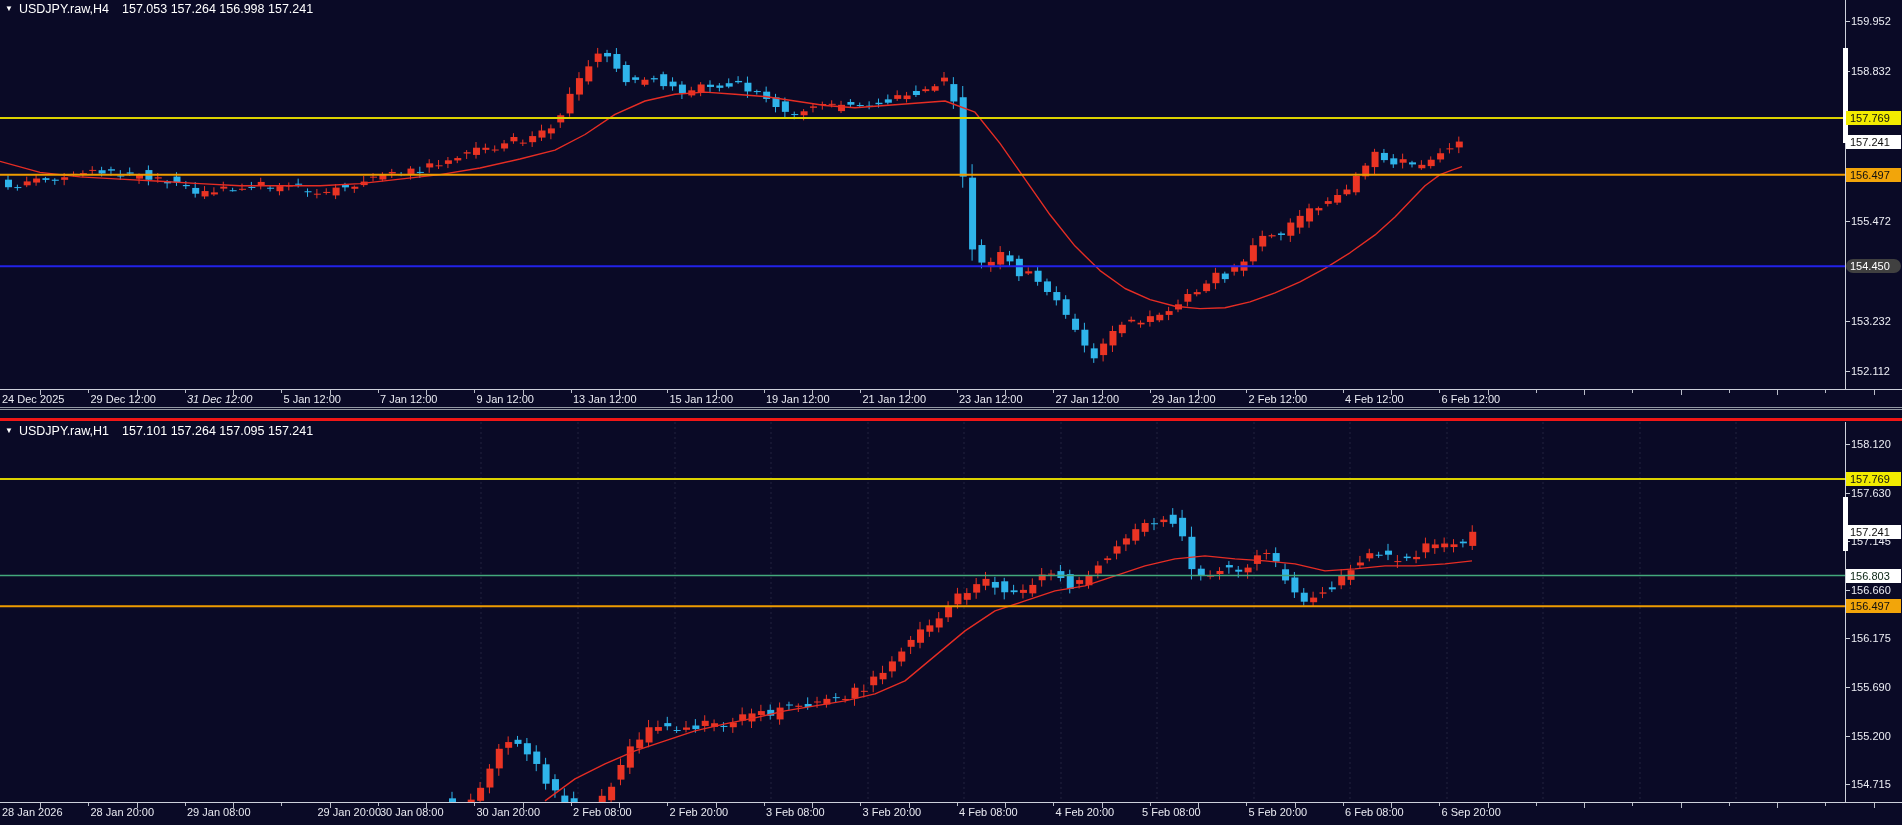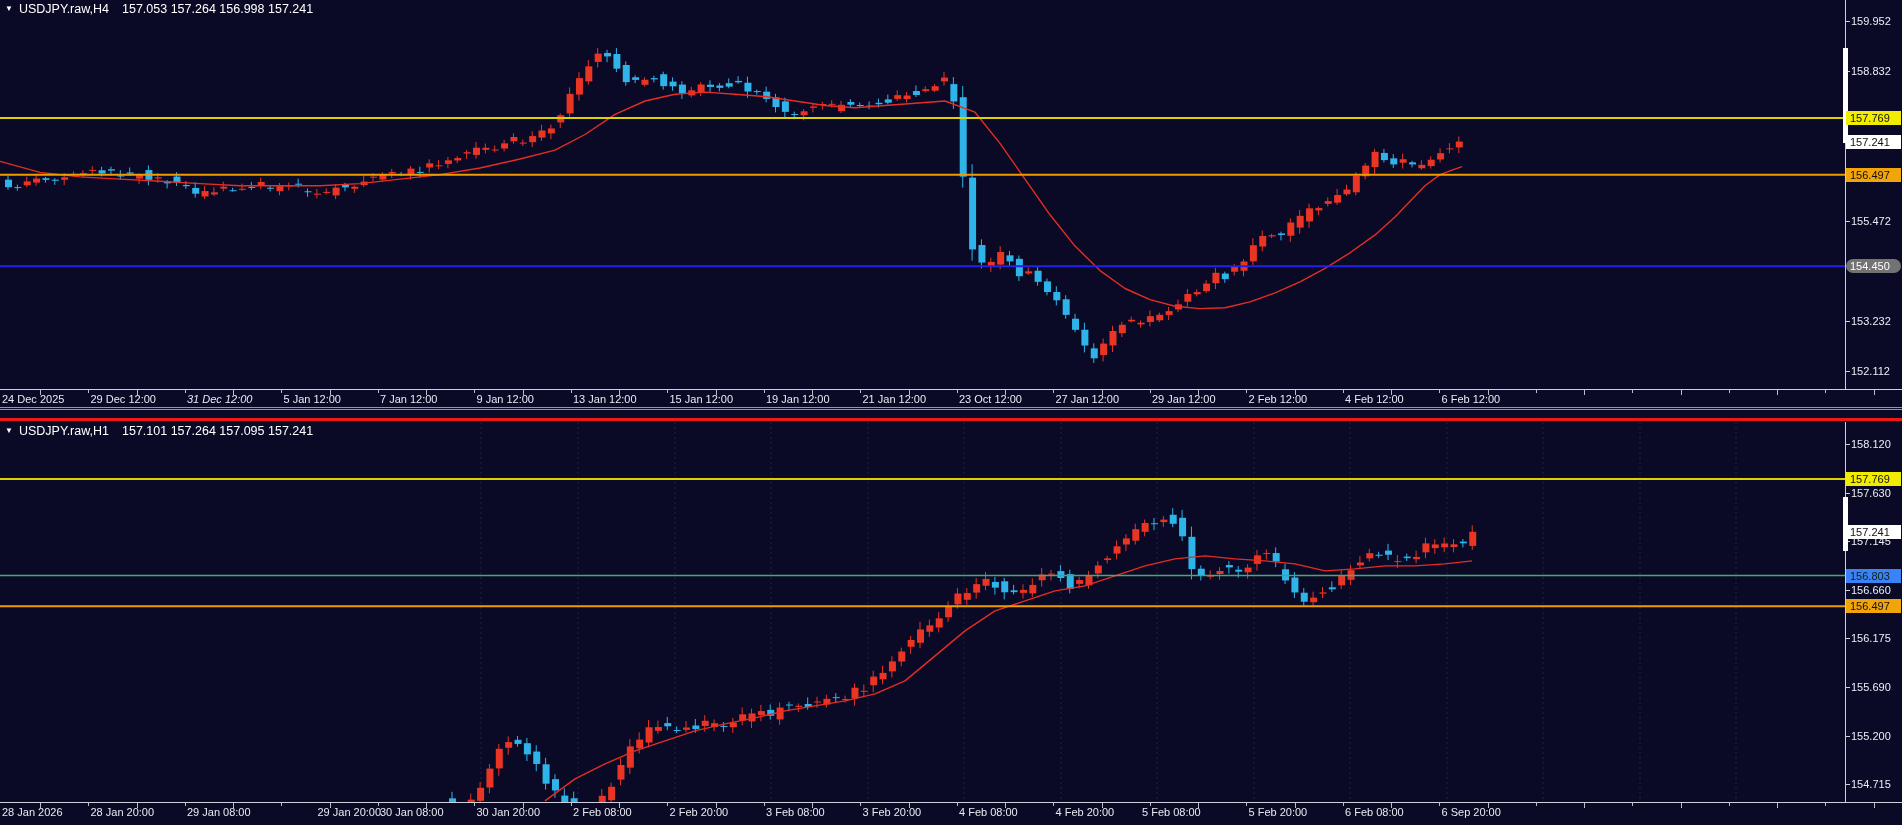--- a/index.html
+++ b/index.html
@@ -370,21 +370,21 @@
         <div class="tlabel" style="left: 2px;">24 Dec 2025</div>
         <div class="tlabel" style="left: 90.5px;">29 Dec 12:00</div>
         <div class="tlabel" style="left: 187px; font-style: italic;">31 Dec 12:00</div>
         <div class="tlabel" style="left: 283.5px;">5 Jan 12:00</div>
         <div class="tlabel" style="left: 380px;">7 Jan 12:00</div>
         <div class="tlabel" style="left: 476.5px;">9 Jan 12:00</div>
         <div class="tlabel" style="left: 573px; text-align: center;">13 Jan 12:00</div>
         <div class="tlabel" style="left: 669.5px;">15 Jan 12:00</div>
         <div class="tlabel" style="left: 766px;">19 Jan 12:00</div>
         <div class="tlabel" style="left: 862.5px;">21 Jan 12:00</div>
-        <div class="tlabel" style="left: 959px;">23 Oct 12:00</div>
+        <div class="tlabel" style="left: 959px;">23 Jan 12:00</div>
         <div class="tlabel" style="left: 1055.5px;">27 Jan 12:00</div>
         <div class="tlabel" style="left: 1152px;">29 Jan 12:00</div>
         <div class="tlabel" style="left: 1248.5px;">2 Feb 12:00</div>
         <div class="tlabel" style="left: 1345px;">4 Feb 12:00</div>
         <div class="tlabel" style="left: 1441.5px;">6 Feb 12:00</div>
         <div class="ttick" style="left: 40px; height: 5px;"></div>
         <div class="ttick" style="left: 88.25px; height: 3px;"></div>
         <div class="ttick" style="left: 136.5px; height: 5px;"></div>
         <div class="ttick" style="left: 184.75px; height: 3px;"></div>
         <div class="ttick" style="left: 233px; height: 5px;"></div>
@@ -419,21 +419,21 @@
         <div class="ttick" style="left: 1632.25px; height: 3px;"></div>
         <div class="ttick" style="left: 1680.5px; height: 5px;"></div>
         <div class="ttick" style="left: 1728.75px; height: 3px;"></div>
         <div class="ttick" style="left: 1777px; height: 5px;"></div>
         <div class="ttick" style="left: 1825.25px; height: 3px;"></div>
         <div class="ttick" style="left: 1873.5px; height: 5px;"></div>
       </div>
   <div class="plabel" style="top: 111px; background: rgb(242, 236, 0); color: rgb(17, 17, 17);">157.769</div>
       <div class="plabel" style="top: 134.57px; background: rgb(255, 255, 255); color: rgb(17, 17, 17);">157.241</div>
       <div class="plabel" style="top: 167.782px; background: rgb(242, 165, 10); color: rgb(17, 17, 17);">156.497</div>
-      <div class="plabel" style="top: 259.16px; background: #737373; color: rgb(255, 255, 255); border-radius: 7px;">154.450</div>
+      <div class="plabel" style="top: 259.16px; background: #404040; color: rgb(255, 255, 255); border-radius: 7px;">154.450</div>
     </div>
 
   <div class="splitter" style="top:407px;">
     <div class="l1"></div>
     <div class="l2"></div>
     <div class="red"></div>
   </div>
 
   <div class="pane" id="pane1" style="top:422px;height:403px;">
     <svg class="plot" id="plot1" width="1845" height="380">
@@ -752,17 +752,17 @@
         <div class="ttick" style="left: 1584px; height: 5px;"></div>
         <div class="ttick" style="left: 1632.25px; height: 3px;"></div>
         <div class="ttick" style="left: 1680.5px; height: 5px;"></div>
         <div class="ttick" style="left: 1728.75px; height: 3px;"></div>
         <div class="ttick" style="left: 1777px; height: 5px;"></div>
         <div class="ttick" style="left: 1825.25px; height: 3px;"></div>
         <div class="ttick" style="left: 1873.5px; height: 5px;"></div>
       </div>
   <div class="plabel" style="top: 50px; background: rgb(242, 236, 0); color: rgb(17, 17, 17);">157.769</div>
       <div class="plabel" style="top: 102.8px; background: rgb(255, 255, 255); color: rgb(17, 17, 17);">157.241</div>
-      <div class="plabel" style="top: 146.6px; background: #3b82f6; color: rgb(10, 36, 20);">156.803</div>
+      <div class="plabel" style="top: 146.6px; background: #ffffff; color: rgb(10, 36, 20);">156.803</div>
       <div class="plabel" style="top: 177.2px; background: rgb(242, 165, 10); color: rgb(17, 17, 17);">156.497</div>
     </div>
 
 </div>
 
 </body></html>

